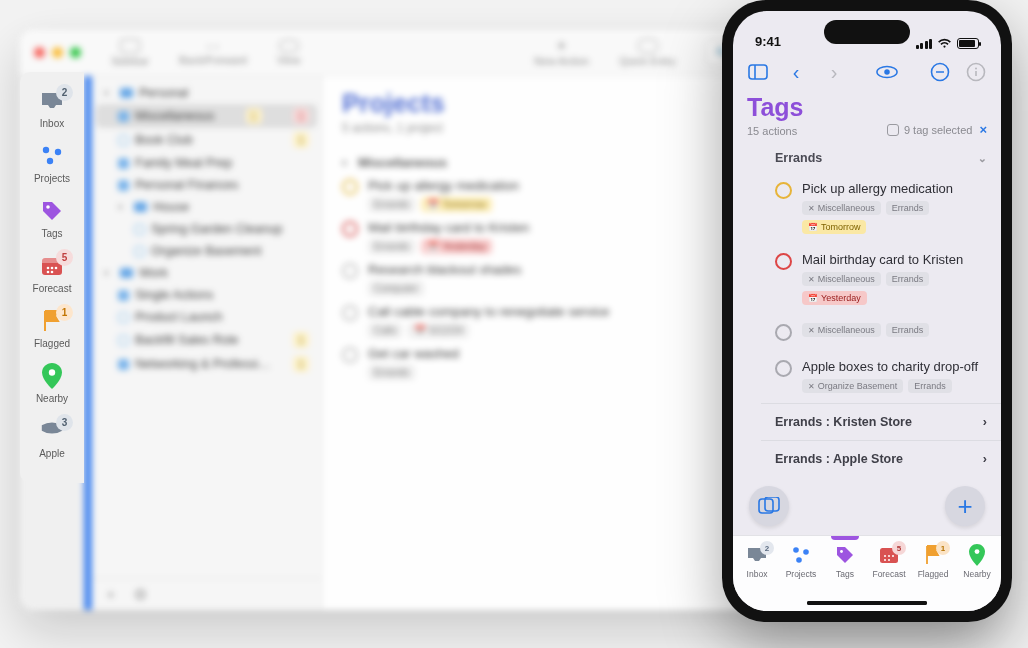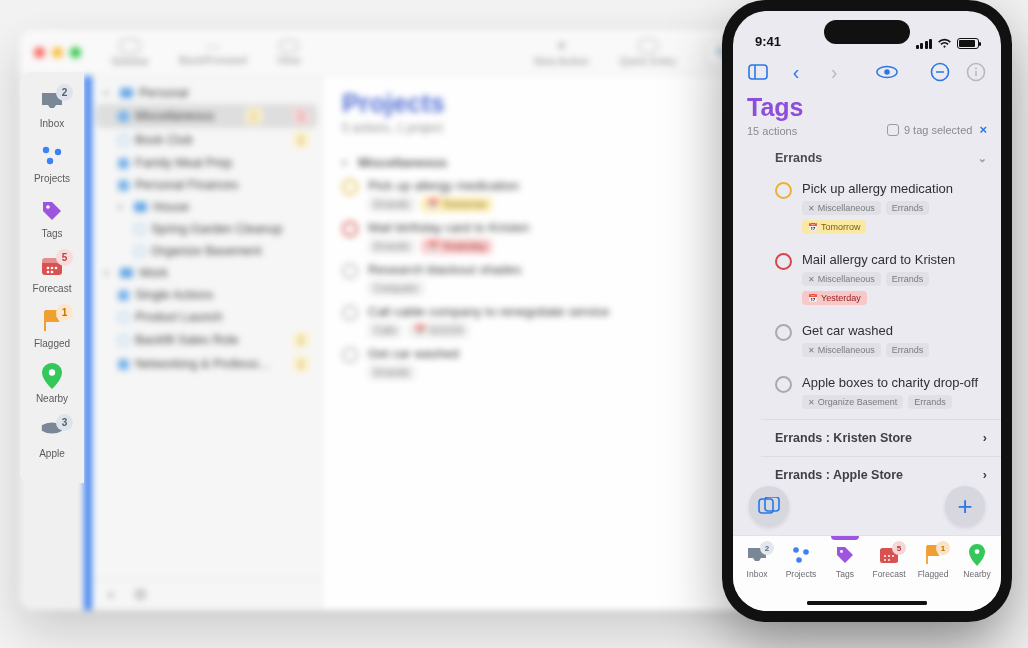--- a/index.html
+++ b/index.html
@@ -543,32 +543,31 @@
               <div class="ip-chips">
                 <span class="ip-chip "><span class="pi">✕</span>Miscellaneous</span>
                 <span class="ip-chip ">Errands</span>
                 <span class="ip-chip tom"><span class="pi">📅</span>Tomorrow</span>
               </div>
             </div>
           </div>
           <div class="ip-task">
             <div class="ip-circ over"></div>
     <div class="ip-task-body">
-              <div class="ip-task-title">Mail allergy card to Kristen</div>
+              <div class="ip-task-title">Mail birthday card to Kristen</div>
               <div class="ip-chips">
                 <span class="ip-chip "><span class="pi">✕</span>Miscellaneous</span>
                 <span class="ip-chip ">Errands</span>
                 <span class="ip-chip yest"><span class="pi">📅</span>Yesterday</span>
               </div>
             </div>
           </div>
           <div class="ip-task">
             <div class="ip-circ "></div>
     <div class="ip-task-body">
-              <div class="ip-task-title">Get car washed</div>
               <div class="ip-chips">
                 <span class="ip-chip "><span class="pi">✕</span>Miscellaneous</span>
                 <span class="ip-chip ">Errands</span>
               </div>
             </div>
           </div>
           <div class="ip-task">
             <div class="ip-circ "></div>
     <div class="ip-task-body">
               <div class="ip-task-title">Apple boxes to charity drop-off</div>

